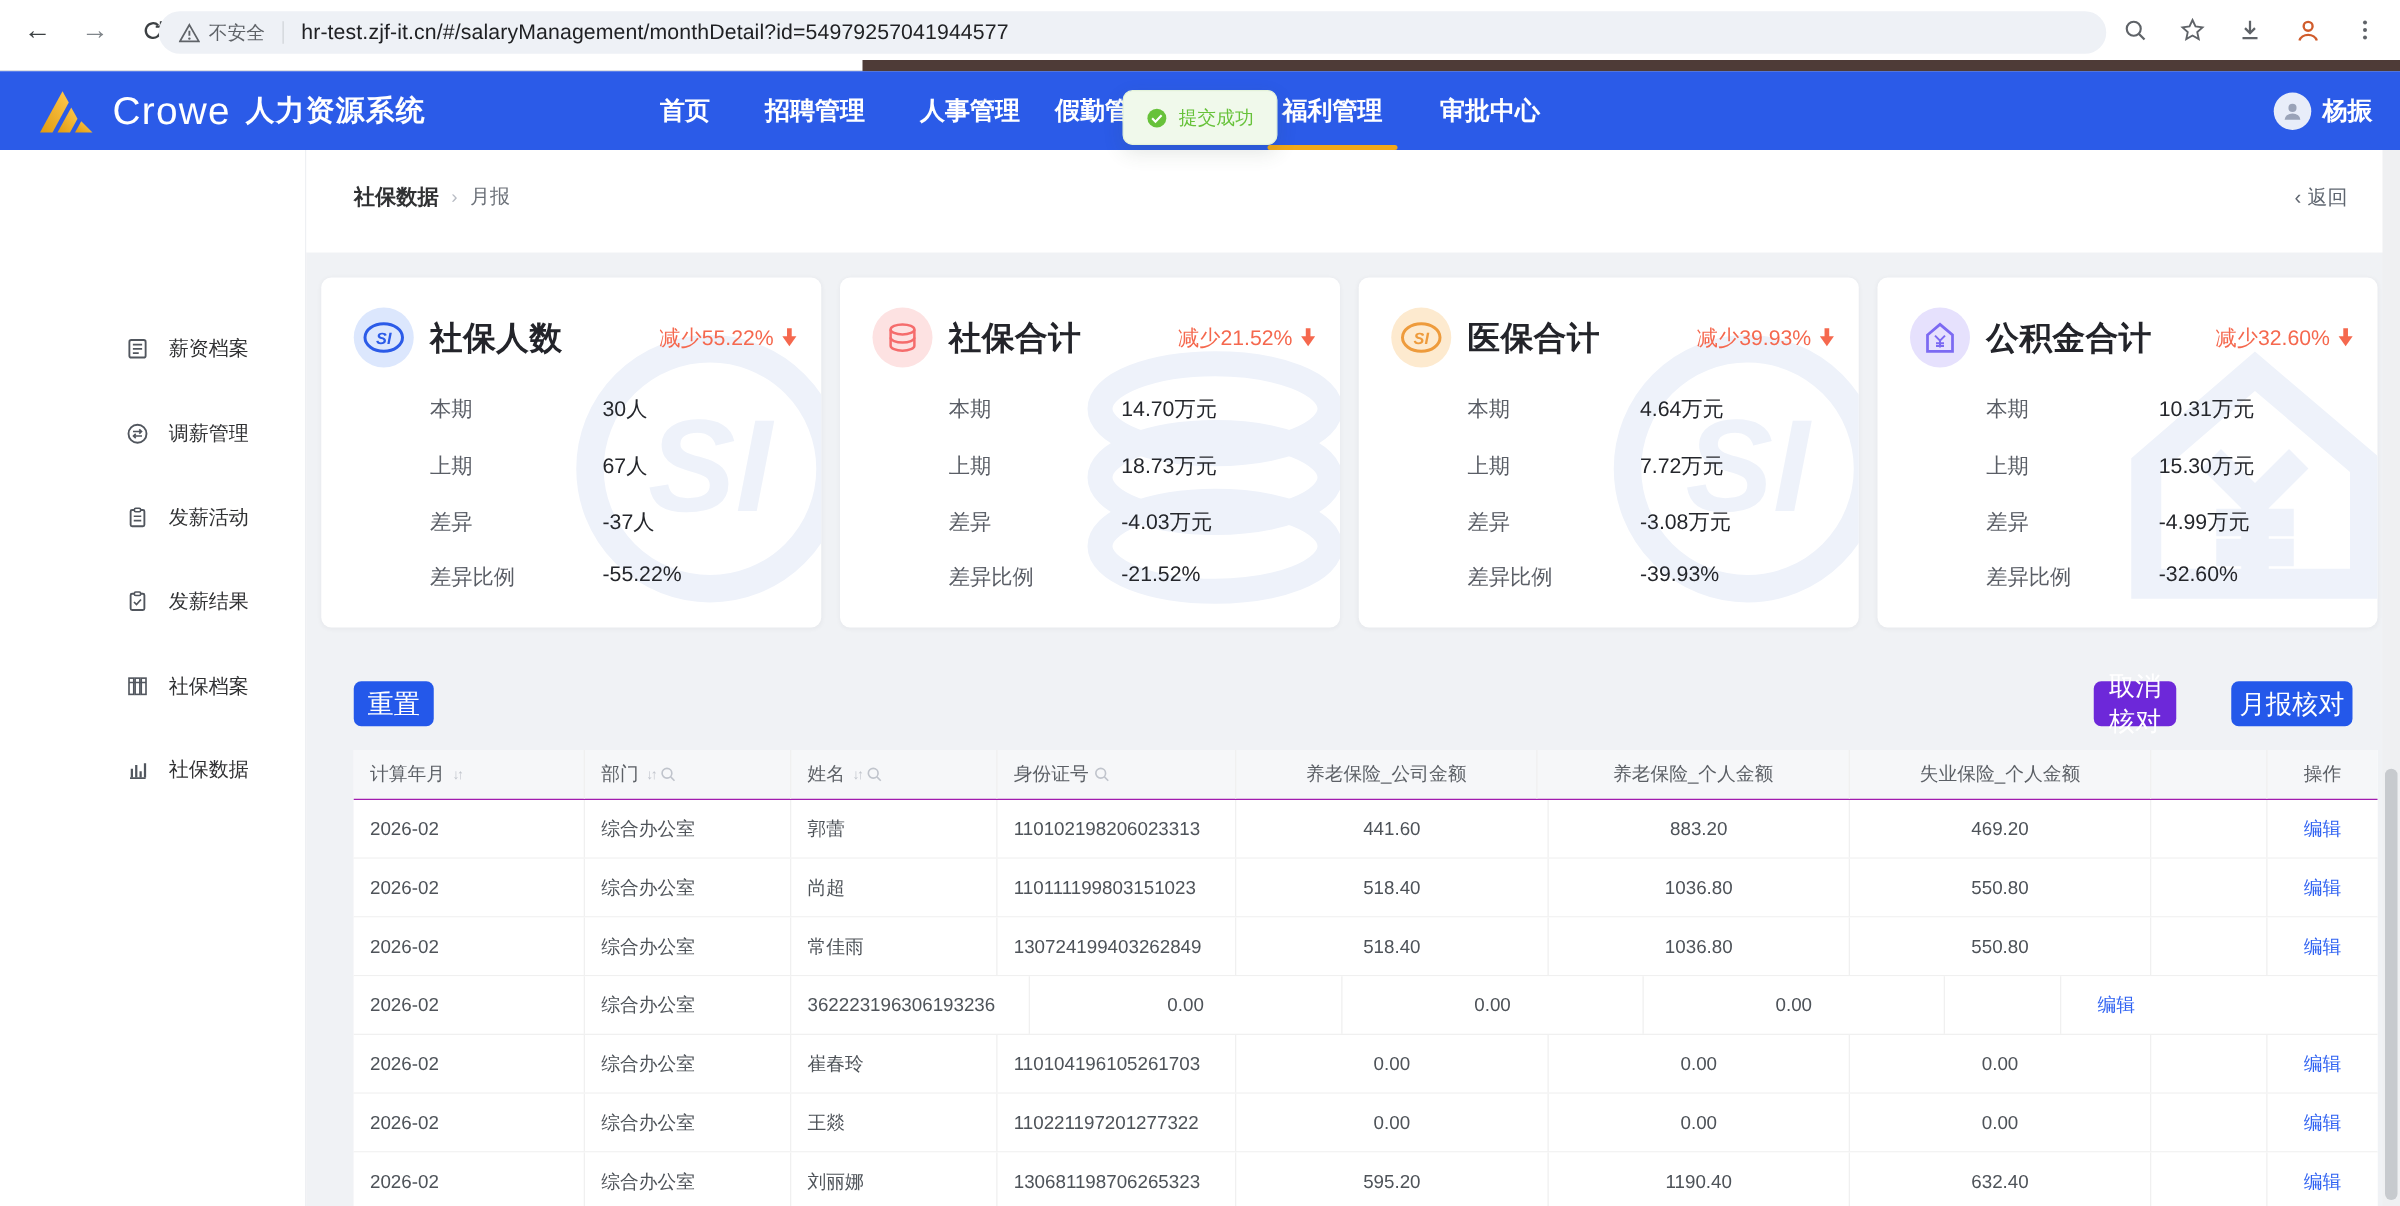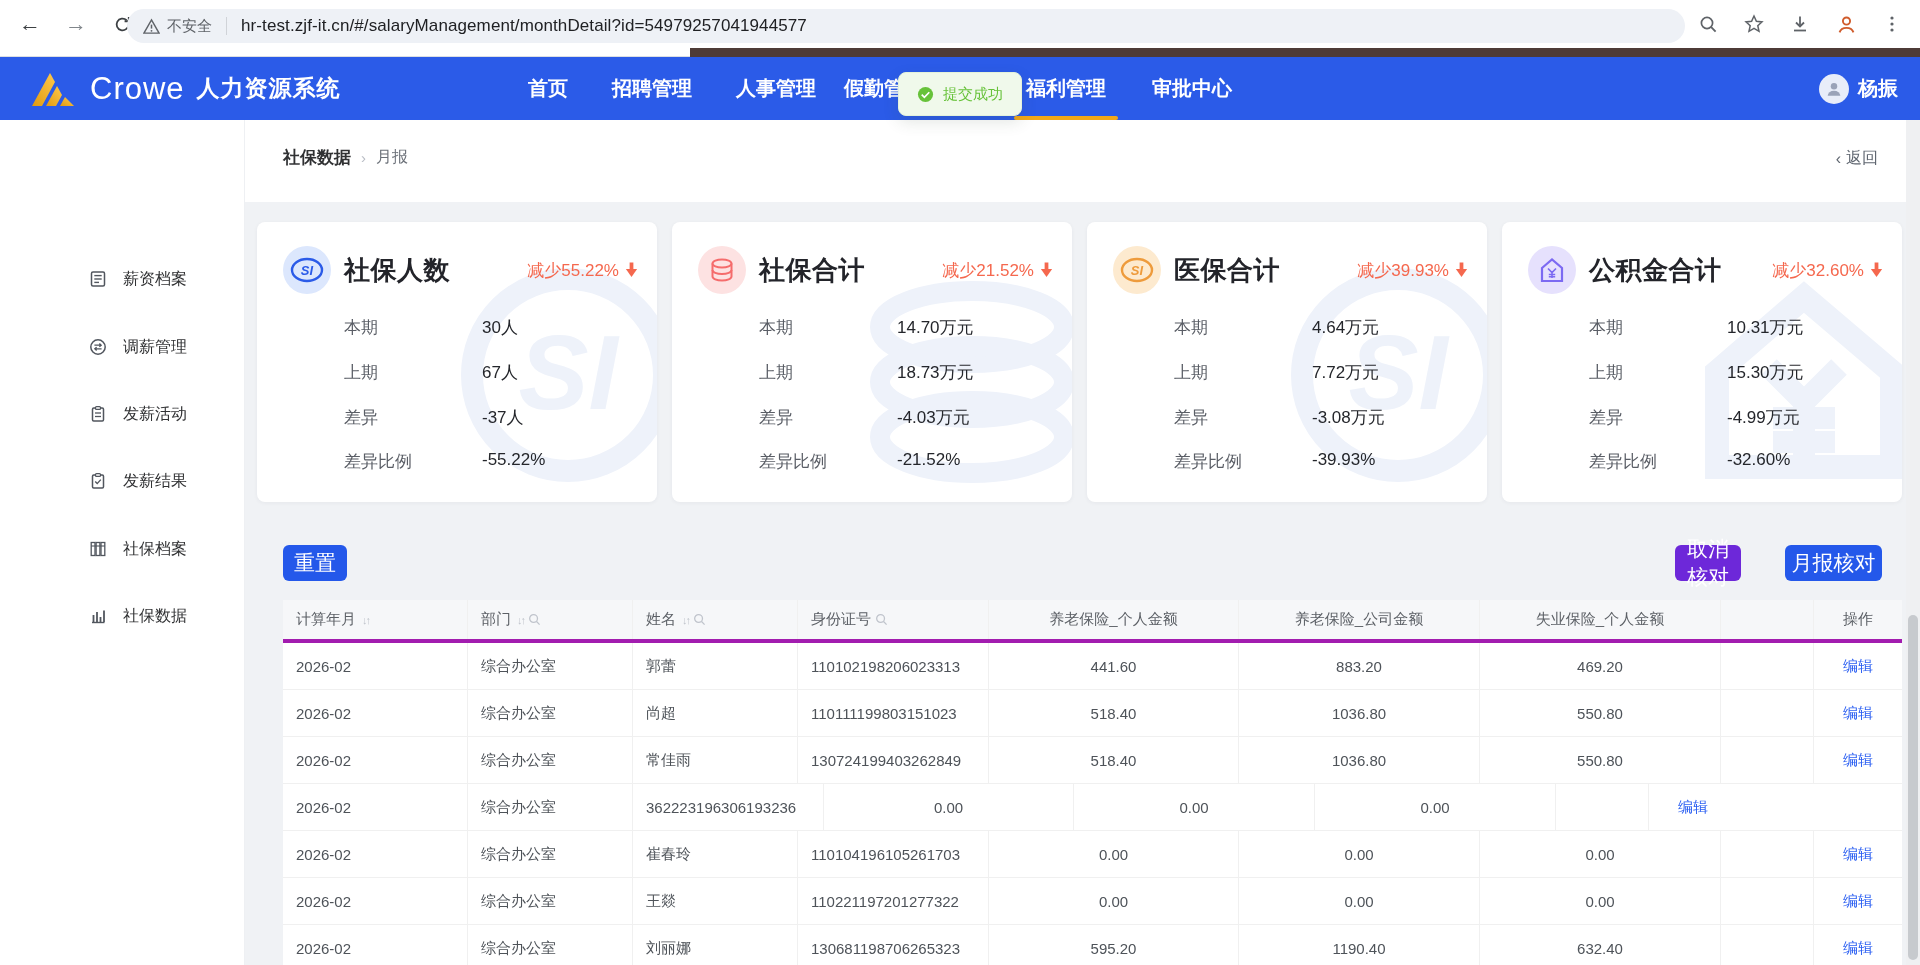--- a/index.html
+++ b/index.html
@@ -28,21 +28,21 @@
   .userbox{position:absolute;right:22px;top:0;height:63px;display:flex;align-items:center;gap:9px;cursor:pointer;}
   .avatar{width:30px;height:30px;border-radius:50%;background:#e8edf9;display:flex;align-items:center;justify-content:center;}
   .username{color:#fff;font-size:20px;font-weight:bold;}
 
   
   .toast{position:absolute;left:898px;top:72px;height:42px;background:#f0f9eb;border:1px solid #e4f2da;border-radius:8px;display:flex;align-items:center;gap:9px;padding:0 18px;box-shadow:0 6px 16px rgba(60,80,60,.14);z-index:60;}
   .toast-text{color:#67c23a;font-size:15px;}
 
   
   .sidebar{position:absolute;left:0;top:120px;width:245px;height:845px;background:#ffffff;border-right:1px solid #eef0f3;box-sizing:border-box;}
-  .side-item{position:absolute;left:4px;width:245px;height:42px;display:flex;align-items:center;gap:16px;padding-left:85px;box-sizing:border-box;font-size:16px;color:#303133;cursor:pointer;}
+  .side-item{position:absolute;left:16px;width:245px;height:42px;display:flex;align-items:center;gap:16px;padding-left:85px;box-sizing:border-box;font-size:16px;color:#303133;cursor:pointer;}
   .side-item svg{flex:0 0 auto;}
   .side-chevron{position:absolute;right:24px;top:50%;margin-top:-5px;}
 
   
   .crumbbar{position:absolute;left:245px;top:120px;width:1675px;height:82px;background:#ffffff;}
   .crumb{position:absolute;left:38px;top:26px;display:flex;align-items:center;gap:10px;}
   .crumb-section{font-size:17px;font-weight:bold;color:#303133;cursor:pointer;}
   .crumb-sep{font-size:15px;color:#b8bcc4;}
   .crumb-current{font-size:16px;color:#6b7078;}
   .back-link{position:absolute;right:42px;top:28px;display:flex;align-items:center;gap:5px;color:#5f6670;font-size:16px;cursor:pointer;}
@@ -61,21 +61,21 @@
   .cv{position:absolute;left:225px;font-size:17px;color:#24262b;}
 
   
   .btn{position:absolute;height:36px;border:none;border-radius:6px;color:#fff;font-size:21px;font-family:inherit;cursor:pointer;display:flex;align-items:center;justify-content:center;}
   .btn-reset{left:283px;top:545px;width:64px;background:#2458ea;}
   .btn-cancel{left:1675px;top:545px;width:66px;background:#6d28d9;}
   .btn-month{left:1785px;top:545px;width:97px;background:#2458ea;}
 
   
   .tablewrap{position:absolute;left:283px;top:600px;width:1619px;background:#fff;}
-  .thead{display:flex;height:39px;background:#f6f7f9;border-bottom:4px solid #a21caf;}
+  .thead{display:flex;height:39px;background:#f6f7f9;border-bottom:1px solid #a21caf;}
   .trow{display:flex;height:46px;border-bottom:1px solid #f0f0f0;background:#fff;}
   .th,.td{display:flex;align-items:center;box-sizing:border-box;border-right:1px solid #f0f0f0;padding-left:13px;overflow:hidden;}
   .th{font-size:15px;color:#5c6066;gap:4px;}
   .td{font-size:15px;color:#4e5359;}
   .num{justify-content:center;padding-left:0;}
   .c0{width:185px;} .c1{width:165px;} .c2{width:165px;} .c3{width:191px;}
   .c4{width:250px;} .c5{width:241px;} .c6{width:241px;} .c7{width:93px;} .c8{width:88px;border-right:none;}
   .sorter{font-size:11px;color:#c0c4cc;letter-spacing:-2px;margin-left:2px;}
   .edit{color:#2f62f2;cursor:pointer;}
 
@@ -466,25 +466,25 @@
             <line x1="9.2" y1="9.2" x2="12.5" y2="12.5" stroke="#c0c4cc" stroke-width="1.4"></line>
           </svg>
       </div>
       <div class="th c3">
         <span>身份证号</span>
         <svg width="13" height="13" viewBox="0 0 14 14">
             <circle cx="6" cy="6" r="4.2" fill="none" stroke="#c0c4cc" stroke-width="1.4"></circle>
             <line x1="9.2" y1="9.2" x2="12.5" y2="12.5" stroke="#c0c4cc" stroke-width="1.4"></line>
           </svg>
       </div>
+      <div class="th c5 num">
+          <span>养老保险_公司金额</span>
+        </div>
       <div class="th c4 num">
           <span>养老保险_个人金额</span>
-        </div>
-      <div class="th c5 num">
-          <span>养老保险_公司金额</span>
         </div>
       <div class="th c6 num">
           <span>失业保险_个人金额</span>
         </div>
       <div class="th c7"></div>
       <div class="th c8 num">
           <span>操作</span>
         </div>
     </div>
 

